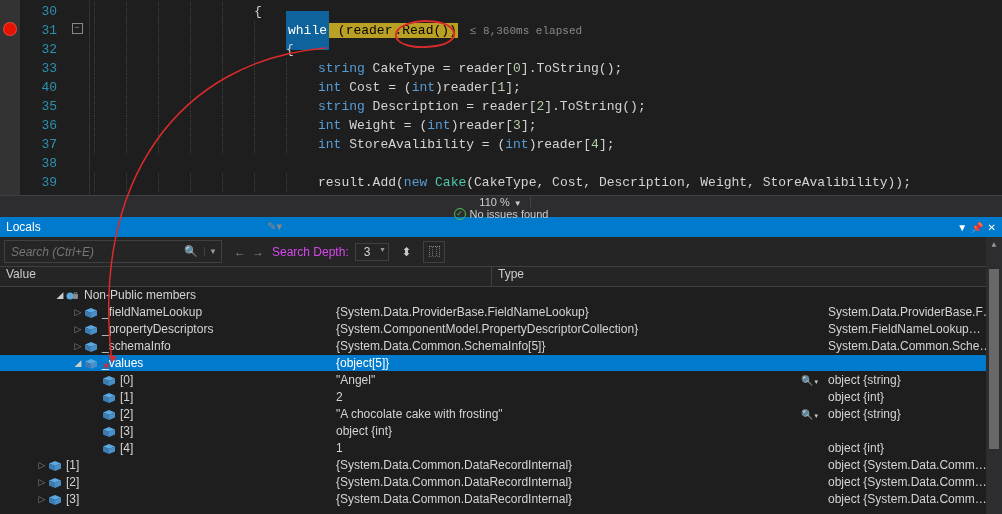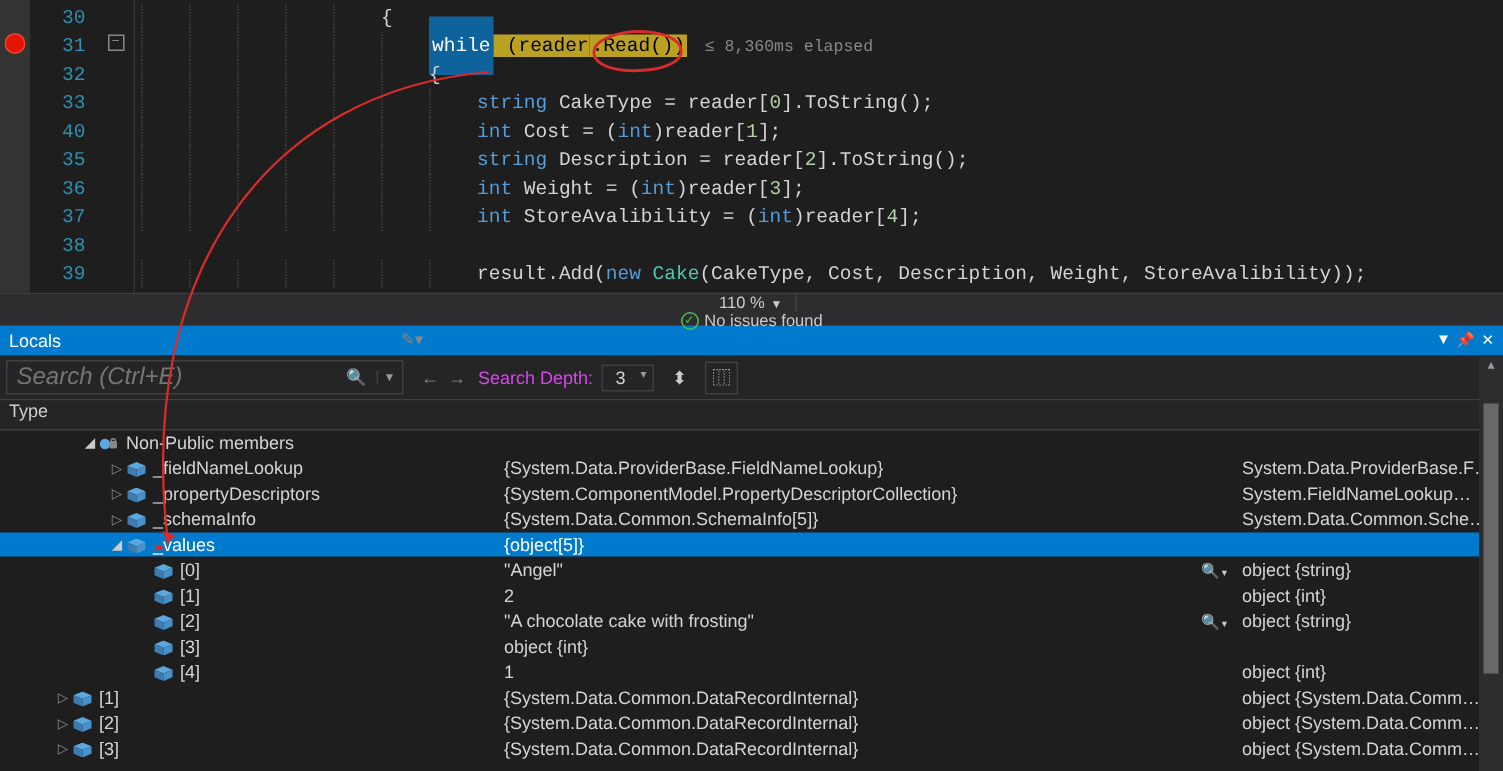--- a/index.html
+++ b/index.html
@@ -28,21 +28,21 @@
   .zoom { padding: 0 8px; border-right: 1px solid #3f3f46; }
   .zoom .chev { font-size: 8px; margin-left: 4px; }
   .issues { padding: 0 8px; display: flex; align-items: center; gap: 4px; }
   .check-icon { width: 12px; height: 12px; border-radius: 50%; border: 1px solid #4ec04e; color: #4ec04e; font-size: 8px; text-align: center; line-height: 10px; }
   .brush { margin-left: auto; margin-right: 720px; color: #888; }
   .panel-header { height: 20px; background: #007acc; color: #fff; display: flex; align-items: center; padding: 0 6px; font-family: 'Segoe UI', sans-serif; font-size: 12px; }
   .panel-header .title { flex: 1; }
   .panel-header .win-icons { display: flex; gap: 4px; font-size: 10px; }
   .search-row { height: 30px; background: #252526; display: flex; align-items: center; border-bottom: 1px solid #3f3f46; font-family: 'Segoe UI', sans-serif; font-size: 12px; }
   .search-box { display: flex; align-items: center; border: 1px solid #3f3f46; margin: 2px 4px; height: 23px; flex: 0 0 218px; }
-  .search-input { background: transparent; border: none; color: #999; font-style: italic; padding: 0 6px; flex: 1; outline: none; font-size: 16px; }
+  .search-input { background: transparent; border: none; color: #999; font-style: italic; padding: 0 6px; flex: 1; outline: none; font-size: 12px; }
   .search-icon { padding: 0 6px; color: #ccc; font-size: 11px; }
   .search-chev { padding: 0 4px; font-size: 8px; color: #999; border-left: 1px solid #3f3f46; }
   .nav-arrows { display: flex; gap: 6px; padding: 0 8px; color: #888; }
   .depth-label { color: #d946ef; padding-right: 6px; }
   .depth-box { border: 1px solid #3f3f46; padding: 1px 18px 1px 8px; position: relative; }
   .depth-box::after { content: "▾"; position: absolute; right: 4px; top: 1px; font-size: 8px; color: #999; }
   .tool-btn { width: 22px; height: 22px; display: flex; align-items: center; justify-content: center; color: #ccc; margin-left: 6px; }
   .grid-header { height: 20px; background: #252526; border-bottom: 1px solid #3f3f46; display: flex; font-family: 'Segoe UI', sans-serif; font-size: 12px; color: #ccc; }
   .col-name { width: 330px; padding-left: 6px; border-right: 1px solid #3f3f46; }
   .col-value { width: 492px; padding-left: 6px; border-right: 1px solid #3f3f46; }
@@ -130,20 +130,21 @@
     <span>←</span>
     <span>→</span>
   </div>
   <span class="depth-label">Search Depth:</span>
   <span class="depth-box">3</span>
   <span class="tool-btn">⬍</span>
   <span class="tool-btn" style="border:1px solid #3f3f46">⿲</span>
 </div>
 
 <div class="grid-header">
+  <div class="col-value">Value</div>
   <div class="col-type">Type</div>
 </div>
 
 <div class="tree" id="tree-container">
     <div class="tree-row">
       <div class="tr-name" style="padding-left: 54px;">
         <span class="expander" style="color: rgb(204, 204, 204);">◢</span>
         <span class="var-icon"><svg viewBox="0 0 14 10">
             <circle cx="4" cy="5" r="3.5" fill="#5ba7e0"></circle>
             <rect x="7" y="3" width="5" height="5" fill="#888" rx="1"></rect>

